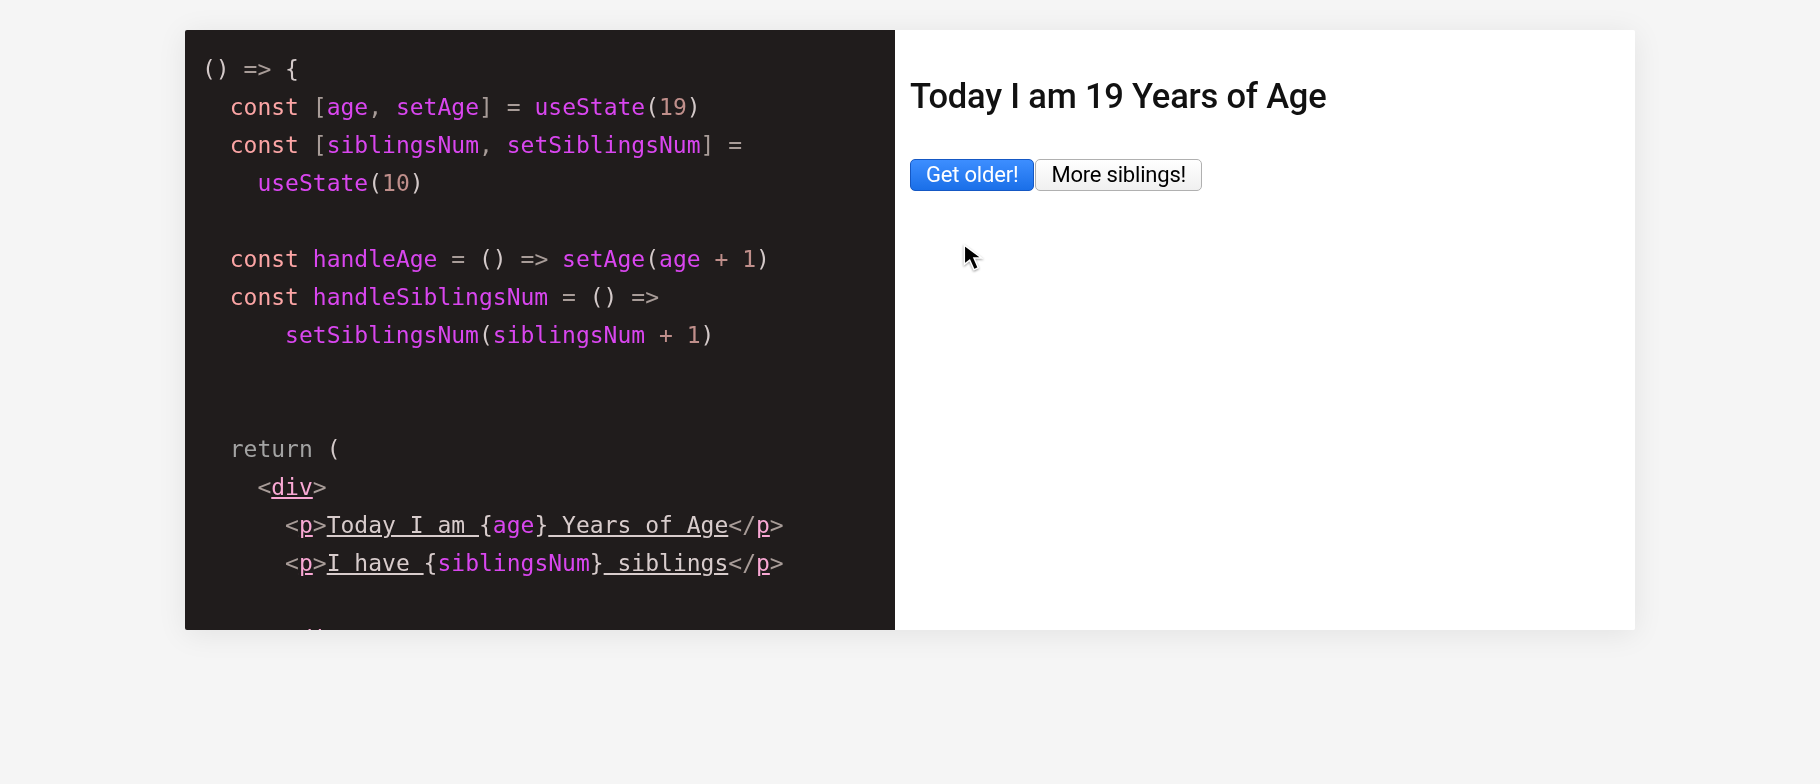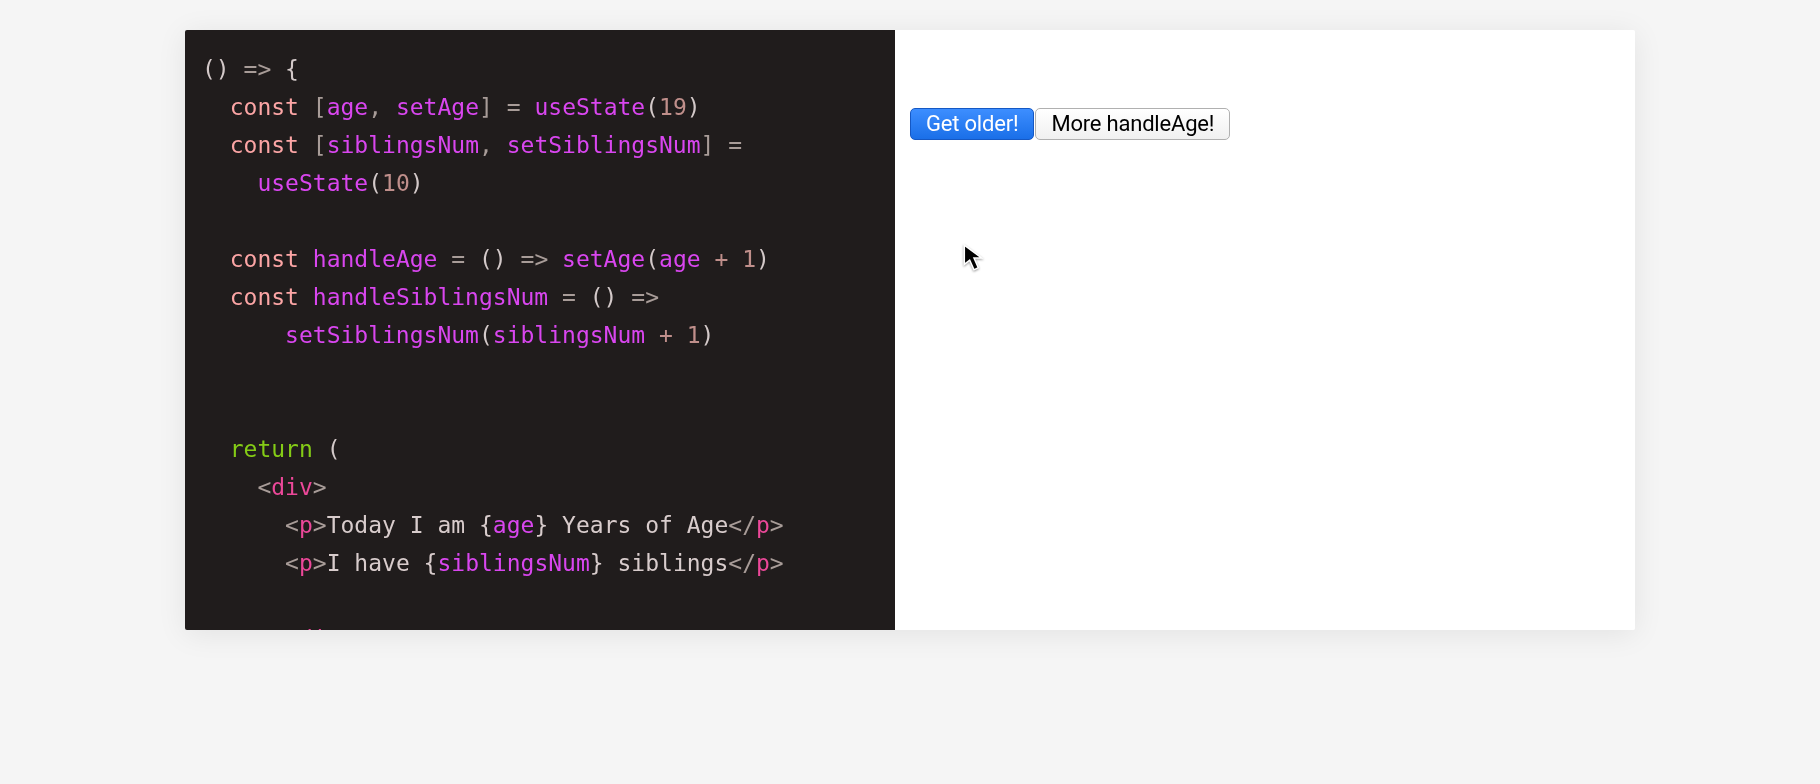--- a/index.html
+++ b/index.html
@@ -34,31 +34,31 @@
       color: #d3c9c9;
       font-family: "SFMono-Regular", Consolas, "Liberation Mono", Menlo, monospace;
       font-size: 23px;
       line-height: 38px;
       padding: 20px 0 0 17px;
       white-space: pre;
       overflow: hidden;
     }
 
     .code-pane .kw-const { color: #fca5a5; }
-    .code-pane .kw-return { color: #84cc16; text-align: right; }
+    .code-pane .kw-return { color: #a3a3a3; text-align: right; }
     .code-pane .ident { color: #d946ef; }
     .code-pane .paren { color: #d3c9c9; }
     .code-pane .punct { color: #a89c98; }
     .code-pane .op { color: #a89c98; }
     .code-pane .num { color: #c08f8b; text-align: center; }
     .code-pane .arrow { color: #a89c98; }
     .code-pane .brace { color: #d3c9c9; }
     .code-pane .tag-punc { color: #a89c98; }
-    .code-pane .tag-name { color: #ec4899; }
-    .code-pane .str { color: #d8cccc; }
+    .code-pane .tag-name { color: #f9a8d4; text-decoration: underline; }
+    .code-pane .str { color: #d8cccc; text-decoration: underline; }
     .code-pane .jsx-brace { color: #d8cccc; }
     .code-pane .plus { color: #c08f8b; }
 
     .preview-pane {
       flex: 1;
       background: #ffffff;
       padding: 46px 15px 15px 15px;
     }
 
     .preview-pane p {
@@ -107,23 +107,24 @@
       filter: drop-shadow(0 1px 1px rgba(0,0,0,0.4));
     }
   </style>
 </head>
 <body>
 
 <div class="container">
   <div class="code-pane"><pre id="code-lines"><div style="height: 38px;"><span class="paren">() </span><span class="arrow">=&gt;</span><span class="paren"> </span><span class="brace">{</span></div><div style="height: 38px;">  <span class="kw-const">const</span><span class="ident"> </span><span class="punct">[</span><span class="ident">age</span><span class="punct">,</span><span class="ident"> setAge</span><span class="punct">]</span><span class="ident"> </span><span class="op">= </span><span class="ident">useState</span><span class="paren">(</span><span class="num">19</span><span class="paren">)</span></div><div style="height: 38px;">  <span class="kw-const">const</span><span class="ident"> </span><span class="punct">[</span><span class="ident">siblingsNum</span><span class="punct">,</span><span class="ident"> setSiblingsNum</span><span class="punct">]</span><span class="ident"> </span><span class="op">=</span></div><div style="height: 38px;">    <span class="ident">useState</span><span class="paren">(</span><span class="num">10</span><span class="paren">)</span></div><div style="height: 38px;"><span class="ident"></span></div><div style="height: 38px;">  <span class="kw-const">const</span><span class="ident"> handleAge </span><span class="op">= </span><span class="paren">() </span><span class="arrow">=&gt; </span><span class="ident">setAge</span><span class="paren">(</span><span class="ident">age </span><span class="plus">+</span><span class="ident"> </span><span class="num">1</span><span class="paren">)</span></div><div style="height: 38px;">  <span class="kw-const">const</span><span class="ident"> handleSiblingsNum </span><span class="op">= </span><span class="paren">() </span><span class="arrow">=&gt;</span></div><div style="height: 38px;">      <span class="ident">setSiblingsNum</span><span class="paren">(</span><span class="ident">siblingsNum </span><span class="plus">+</span><span class="ident"> </span><span class="num">1</span><span class="paren">)</span></div><div style="height: 38px;"><span class="ident"></span></div><div style="height: 38px;"><span class="ident"></span></div><div style="height: 38px;">  <span class="kw-return">return</span><span class="paren"> (</span></div><div style="height: 38px;">    <span class="tag-punc">&lt;</span><span class="tag-name">div</span><span class="tag-punc">&gt;</span></div><div style="height: 38px;">      <span class="tag-punc">&lt;</span><span class="tag-name">p</span><span class="tag-punc">&gt;</span><span class="str">Today I am </span><span class="jsx-brace">{</span><span class="ident">age</span><span class="jsx-brace">}</span><span class="str"> Years of Age</span><span class="tag-punc">&lt;/</span><span class="tag-name">p</span><span class="tag-punc">&gt;</span></div><div style="height: 38px;">      <span class="tag-punc">&lt;</span><span class="tag-name">p</span><span class="tag-punc">&gt;</span><span class="str">I have </span><span class="jsx-brace">{</span><span class="ident">siblingsNum</span><span class="jsx-brace">}</span><span class="str"> siblings</span><span class="tag-punc">&lt;/</span><span class="tag-name">p</span><span class="tag-punc">&gt;</span></div><div style="height: 38px;"><span class="ident"></span></div><div style="height: 38px;">      <span class="tag-punc">&lt;</span><span class="tag-name">div</span><span class="tag-punc">&gt;</span></div></pre></div>
 
   <div class="preview-pane" style="position:relative;">
+    <p>Today I am 19 Years of Age</p>
     <div class="button-row">
       <button class="btn btn-primary">Get older!</button>
-      <button class="btn">More handleAge!</button>
+      <button class="btn">More siblings!</button>
     </div>
 
     <div class="cursor" style="left:68px; top:214px;">
       <svg width="22" height="28" viewBox="0 0 20 26">
         <path d="M1 1 L1 19 L6 15 L10 24 L14 22 L10 13 L17 13 Z" fill="#000" stroke="#fff" stroke-width="1.4"></path>
       </svg>
     </div>
   </div>
 </div>
 

